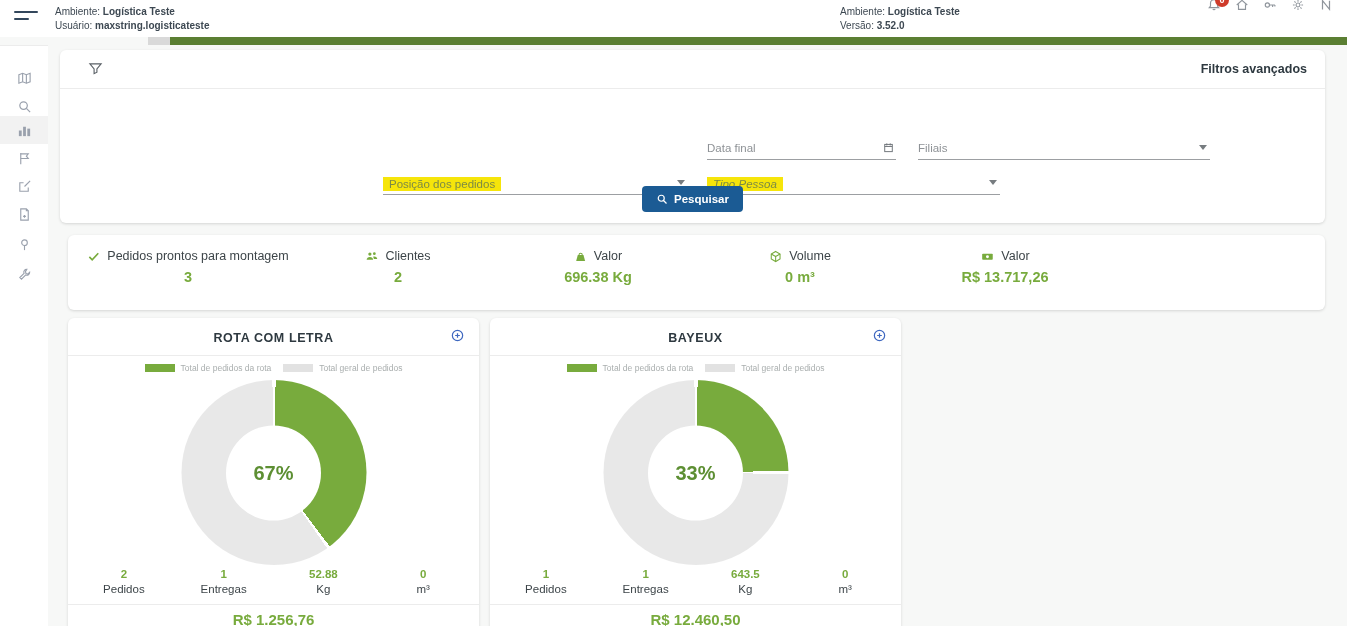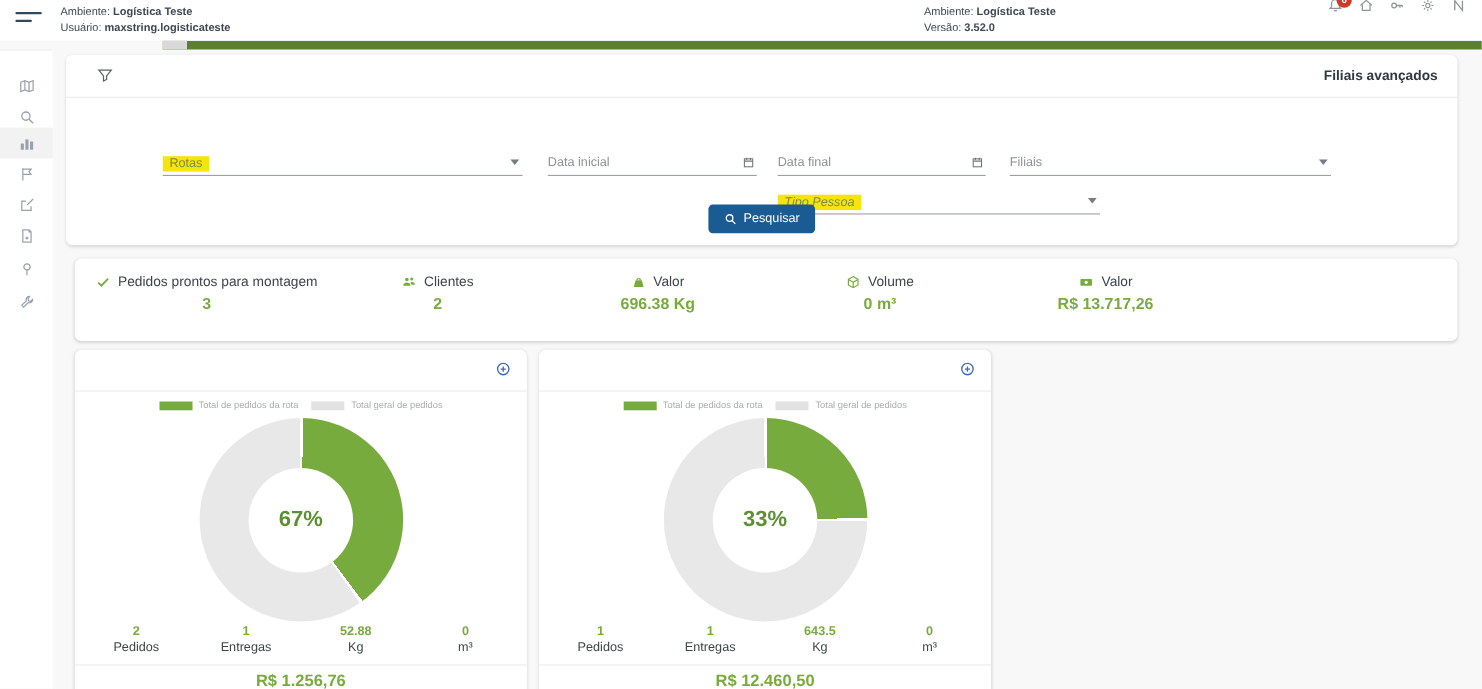--- a/index.html
+++ b/index.html
@@ -38,21 +38,21 @@
   .funnel { position:absolute; left:28px; top:11px; color:#5a6066; cursor:pointer; }
   .filters-title { position:absolute; right:18px; top:12px; font-size:12.5px; font-weight:bold; color:#2e3940; }
   .filter-divider { position:absolute; left:0; right:0; top:38px; border-top:1px solid #ececec; }
   .field { position:absolute; height:26px; border-bottom:1px solid #9c9fa2; font-size:11.5px; color:#8e9296; }
   .field .lbl { position:absolute; left:0; bottom:5px; white-space:nowrap; }
   .field.hl .lbl { background:#f6e50a; color:#7c8a45; padding:1px 6px; bottom:3px; }
   .sel-arrow { position:absolute; right:3px; bottom:9px; width:0; height:0;
     border-left:4px solid transparent; border-right:4px solid transparent; border-top:5px solid #777c80; }
   .cal-ico { position:absolute; right:2px; bottom:6px; color:#6f757a; }
   .btn-row { position:absolute; left:0; right:0; top:136px; display:flex; justify-content:center; gap:15px; }
-  .btn { height:26px; border-radius:4px; font-size:11.5px; font-weight:normal; display:flex;
+  .btn { height:26px; border-radius:4px; font-size:11.5px; font-weight:bold; display:flex;
     align-items:center; gap:6px; padding:0 14px; cursor:pointer; border:none; }
   .btn-primary { background:#1b5b94; color:#fff; }
   .btn-secondary { background:#fff; color:#2e3940; border:1px solid #d9dcde; box-shadow:0 1px 2px rgba(0,0,0,.08); }
 
   
   .summary-card { left:68px; top:235px; width:1257px; height:75px; }
   .sum-item { position:absolute; top:14px; transform:translateX(-50%); text-align:center; }
   .sum-head { display:flex; align-items:center; gap:7px; justify-content:center;
     font-size:12.5px; color:#3d4549; white-space:nowrap; }
   .sum-head .sico { color:#78ab3d; display:flex; }
@@ -61,21 +61,21 @@
   
   .route-card { top:318px; width:411px; height:322px; }
   .rc-title { position:absolute; left:0; right:0; top:13px; text-align:center; font-size:12.5px;
     font-weight:bold; letter-spacing:.6px; color:#2e3940; }
   .rc-zoom { position:absolute; right:14px; top:10px; color:#3f68c0; cursor:pointer; }
   .rc-divider { position:absolute; left:0; right:0; top:37px; border-top:1px solid #ececec; }
   .rc-legend { position:absolute; left:0; right:0; top:45px; display:flex; justify-content:center;
     gap:12px; align-items:center; font-size:8.5px; color:#a9aeae; }
   .sw { width:30px; height:8px; display:inline-block; margin-right:6px; vertical-align:middle; }
   .sw.g { background:#78ab3d; } .sw.e { background:#e2e2e2; }
-  .legend-item { display:flex; align-items:flex-end; }
+  .legend-item { display:flex; align-items:center; }
   .donut-wrap { position:absolute; left:50%; top:62px; transform:translateX(-50%);
     width:185px; height:185px; }
   .donut { width:185px; height:185px; border-radius:50%; position:relative; }
   .hole { position:absolute; left:50%; top:50%; transform:translate(-50%,-50%); width:95px; height:95px;
     background:#fff; border-radius:50%; display:flex; align-items:center; justify-content:center;
     font-size:20px; font-weight:bold; color:#5d8f33; }
   .rc-stats { position:absolute; left:6px; right:6px; top:250px; display:grid;
     grid-template-columns:1fr 1fr 1fr 1fr; text-align:center; }
   .rc-stat .v { font-size:11.5px; font-weight:bold; color:#78ab3d; }
   .rc-stat .l { font-size:11.5px; color:#3d4549; margin-top:3px; }
@@ -210,47 +210,38 @@
       </span>
   </div>
 </div>
 
 <div class="card filter-card">
   <span class="funnel">
     <svg width="15" height="15" viewBox="0 0 16 16" fill="none" stroke="currentColor" stroke-width="1.2">
       <path d="M2 3h12L9.5 8.5V12l-3 1.5V8.5z"></path>
     </svg>
     </span>
-  <div class="filters-title">Filiais avançados</div>
+  <div class="filters-title">Filtros avançados</div>
   <div class="filter-divider"></div>
 
-  <div class="field hl" style="left:88px; top:84px; width:327px;">
-    <span class="lbl">Rotas</span>
-    <span class="sel-arrow"></span>
-  </div>
-  <div class="field" style="left:438px; top:84px; width:190px;">
-    <span class="lbl">Data inicial</span>
-    <span class="cal-ico">
-      <svg width="11" height="11" viewBox="0 0 16 16" fill="none" stroke="currentColor" stroke-width="1.4">
-        <rect x="2.5" y="3.5" width="11" height="10.5"></rect>
-          <path d="M2.5 6.5h11M5.5 2v3M10.5 2v3"></path>
-      </svg>
-      </span>
-  </div>
   <div class="field" style="left:647px; top:84px; width:189px;">
     <span class="lbl">Data final</span>
     <span class="cal-ico">
       <svg width="11" height="11" viewBox="0 0 16 16" fill="none" stroke="currentColor" stroke-width="1.4">
         <rect x="2.5" y="3.5" width="11" height="10.5"></rect>
           <path d="M2.5 6.5h11M5.5 2v3M10.5 2v3"></path>
       </svg>
       </span>
   </div>
   <div class="field" style="left:858px; top:84px; width:292px;">
     <span class="lbl">Filiais</span>
+    <span class="sel-arrow"></span>
+  </div>
+  <div class="field hl" style="left:323px; top:119px; width:305px;">
+    <span class="lbl">Posição dos pedidos</span>
     <span class="sel-arrow"></span>
   </div>
   <div class="field hl" style="left:647px; top:119px; width:293px;font-style:italic;">
     <span class="lbl">Tipo Pessoa</span>
     <span class="sel-arrow"></span>
   </div>
 
   <div class="btn-row">
     <button class="btn btn-primary">
       <span>
@@ -322,20 +313,21 @@
             <circle cx="8" cy="8.2" r="1.8" fill="#ffffff"></circle>
         </svg>
         </span>
       <span>Valor</span>
     </div>
     <div class="sum-val">R$ 13.717,26</div>
   </div>
 </div>
 
 <div class="card route-card" style="left:68px">
+  <div class="rc-title">ROTA COM LETRA</div>
   <span class="rc-zoom">
     <svg width="15" height="15" viewBox="0 0 16 16" fill="none" stroke="currentColor" stroke-width="1.3">
       <circle cx="8" cy="8" r="5.5"></circle>
         <path d="M8 5.5v5M5.5 8h5"></path>
     </svg>
     </span>
   <div class="rc-divider"></div>
   <div class="rc-legend">
     <span class="legend-item">
         <span class="sw g"></span>
@@ -369,20 +361,21 @@
     <div class="rc-stat">
       <div class="v">0</div>
       <div class="l">m³</div>
     </div>
   </div>
   <div class="rc-total-divider"></div>
   <div class="rc-total">R$ 1.256,76</div>
 </div>
 
 <div class="card route-card" style="left:490px">
+  <div class="rc-title">BAYEUX</div>
   <span class="rc-zoom">
     <svg width="15" height="15" viewBox="0 0 16 16" fill="none" stroke="currentColor" stroke-width="1.3">
       <circle cx="8" cy="8" r="5.5"></circle>
         <path d="M8 5.5v5M5.5 8h5"></path>
     </svg>
     </span>
   <div class="rc-divider"></div>
   <div class="rc-legend">
     <span class="legend-item">
         <span class="sw g"></span>

